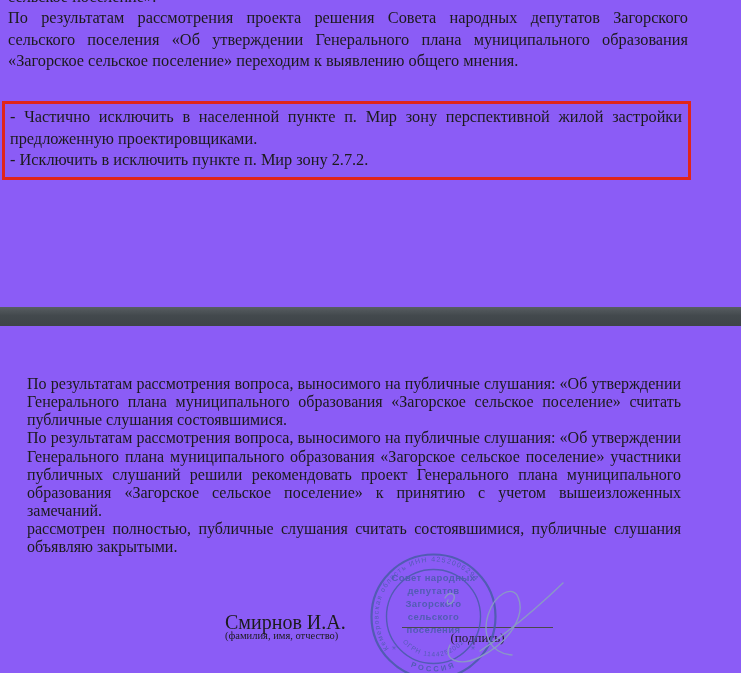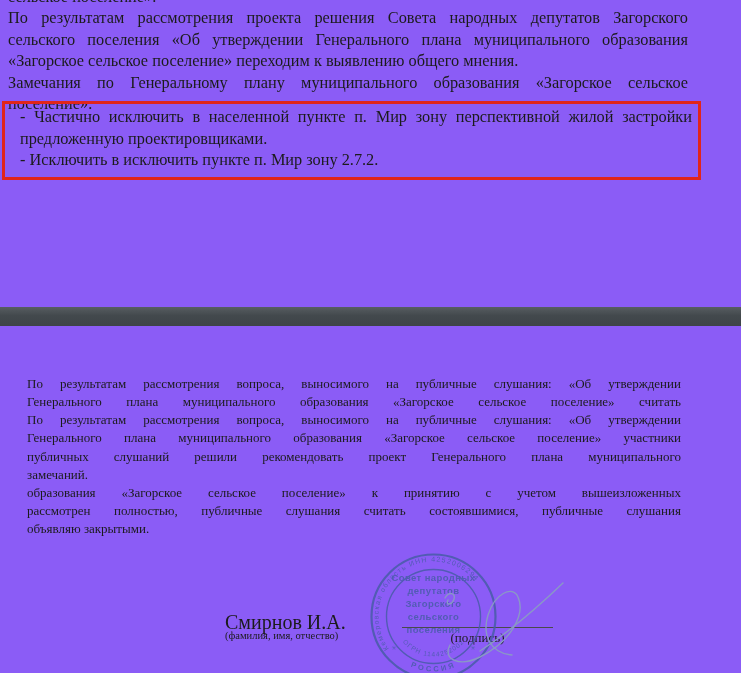--- a/index.html
+++ b/index.html
@@ -12,30 +12,30 @@
   .abs{position:absolute;}
   
   .jblock{margin:0;}
   .jline{text-align:justify;text-align-last:justify;white-space:normal;}
   .jline.last{text-align-last:left;}
   
   #p1-text{left:8px;top:-14px;width:680px;font-size:16.3px;line-height:21.4px;}
   #p1-box{
     left:2px;top:101px;width:672px;
     border:3px solid #e1251b;background:transparent;
-    padding:2px 6px 6px 15px;
+    padding:2px 6px 6px 5px;
     font-size:16.3px;line-height:21.5px;z-index:2;
   }
   
   #page-sep{
     left:0;top:307px;width:741px;height:19px;
     background:linear-gradient(to bottom,#575d61,#43494d 45%,#3e4448);
   }
   
-  #p2-text{left:27px;top:375px;width:654px;font-size:13px;line-height:18.15px;}
+  #p2-text{left:27px;top:375px;width:654px;font-size:16px;line-height:18.15px;}
   #signoff-role{left:27px;top:610px;font-size:16.5px;}
   #signoff-name{left:225px;top:611px;font-size:20px;}
   #signoff-name-caption{left:225px;top:630px;font-size:10.5px;}
   #sign-line{left:402px;top:627px;width:151px;height:0;border-top:1px solid #4a4a4a;z-index:3;}
   #sign-caption{left:402px;top:630px;width:151px;text-align:center;font-size:13px;z-index:3;}
   #stamp{left:368px;top:551px;z-index:4;opacity:.88;}
   #stamp text{fill:#4a5caa;}
   #stamp .ctr{font-family:"Liberation Sans",sans-serif;font-weight:bold;font-size:9.5px;letter-spacing:.4px;text-anchor:middle;}
   #stamp .ring{font-family:"Liberation Sans",sans-serif;font-size:7px;letter-spacing:1.2px;}
   #stamp .ogrn{font-family:"Liberation Sans",sans-serif;font-size:6.5px;letter-spacing:1px;text-anchor:middle;}
@@ -48,49 +48,46 @@
 
 <div id="screen">
 
   <div class="abs jblock" id="p1-text">
     <div class="jline last">сельское поселение».</div>
     <div>
         <div class="jline">По результатам рассмотрения проекта решения Совета народных депутатов Загорского</div>
         <div class="jline">сельского поселения «Об утверждении Генерального плана муниципального образования</div>
         <div class="jline last">«Загорское сельское поселение»  переходим  к выявлению общего мнения.</div>
       </div>
-    <div>
-        <div class="jline">Замечания по Генеральному плану муниципального образования «Загорское сельское</div>
-        <div class="jline last">поселение»:</div>
-      </div>
   </div>
 
   <div class="abs jblock" id="p1-box">
     <div>
         <div class="jline">- Частично исключить в населенной пункте п. Мир зону перспективной жилой застройки</div>
         <div class="jline last">предложенную проектировщиками.</div>
       </div>
     <div>
         <div class="jline last">- Исключить в исключить пункте п. Мир зону 2.7.2.</div>
       </div>
   </div>
 
   <div class="abs" id="page-sep"></div>
 
   <div class="abs jblock" id="p2-text">
     <div>
         <div class="jline">По результатам рассмотрения вопроса, выносимого на публичные слушания: «Об утверждении</div>
         <div class="jline">Генерального плана муниципального образования «Загорское сельское поселение»  считать</div>
+        <div class="jline last">публичные слушания состоявшимися.</div>
       </div>
     <div>
         <div class="jline">По результатам рассмотрения вопроса, выносимого на публичные слушания: «Об утверждении</div>
         <div class="jline">Генерального плана муниципального образования «Загорское сельское поселение»  участники</div>
         <div class="jline">публичных слушаний решили рекомендовать проект Генерального плана муниципального</div>
+        <div class="jline">образования «Загорское сельское поселение» к принятию с учетом вышеизложенных</div>
         <div class="jline last">замечаний.</div>
-        <div class="jline">образования «Загорское сельское поселение» к принятию с учетом вышеизложенных</div>
       </div>
     <div>
         <div class="jline">рассмотрен полностью, публичные слушания считать состоявшимися, публичные слушания</div>
         <div class="jline last">объявляю закрытыми.</div>
       </div>
   </div>
 
   <div class="abs" id="signoff-name">Смирнов И.А.</div>
   <div class="abs" id="signoff-name-caption">(фамилия, имя, отчество)</div>
 

